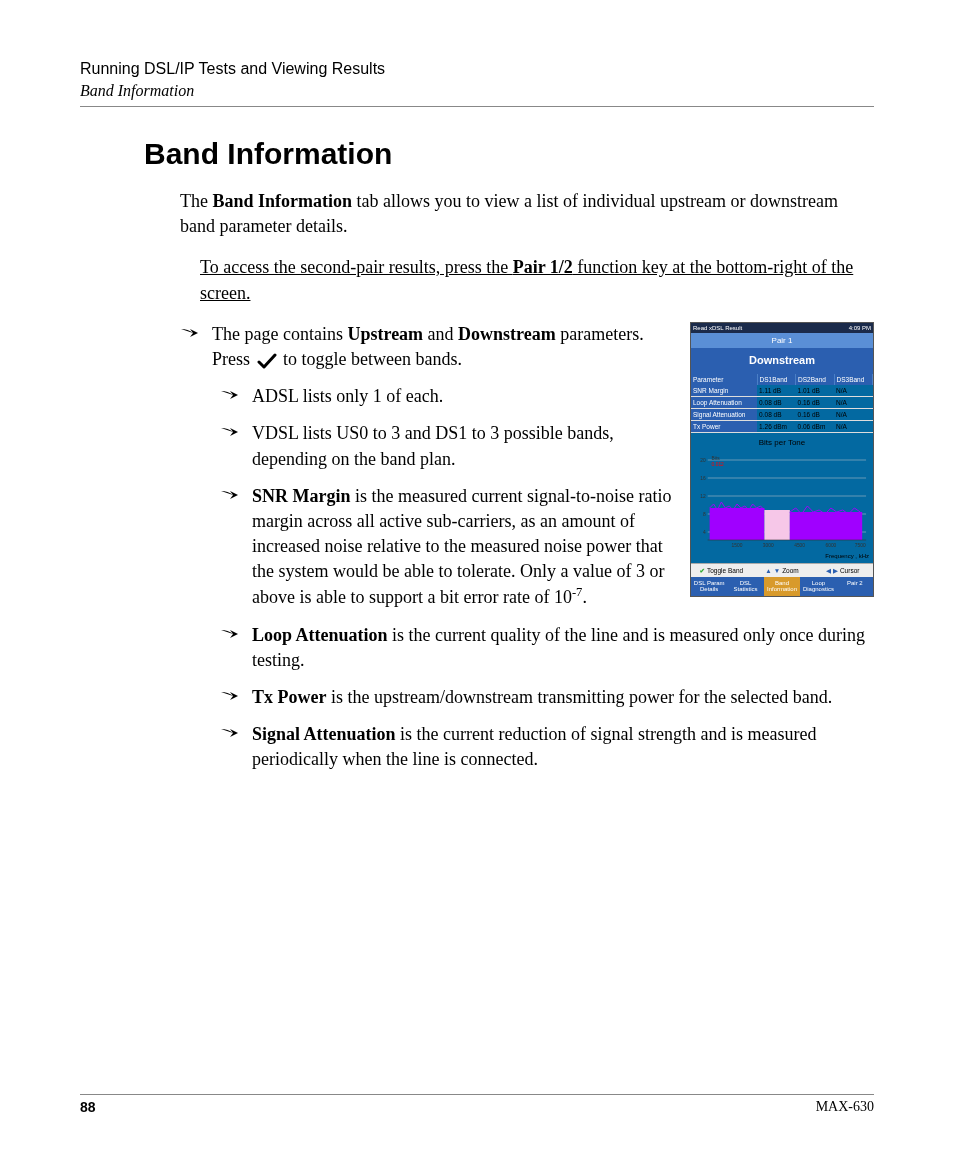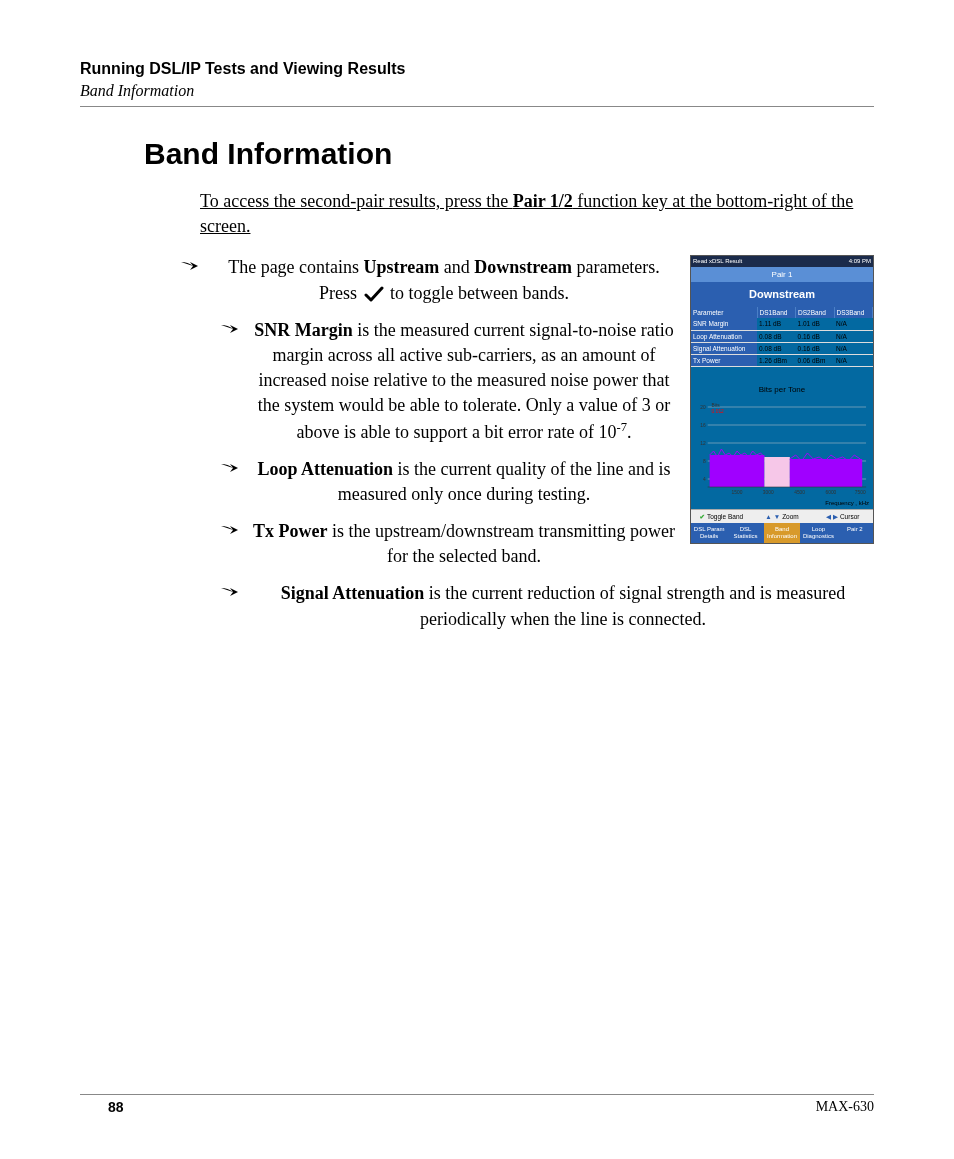--- a/index.html
+++ b/index.html
@@ -11,21 +11,21 @@
     width: 954px;
   }
   .page {
     padding: 60px 80px 40px 80px;
     box-sizing: border-box;
     min-height: 1159px;
     position: relative;
   }
   .running-head {
     font-family: Verdana, Geneva, sans-serif;
-    font-weight: bold;
+    font-weight: normal;
     font-size: 16px;
     margin-bottom: 4px;
   }
   .subhead {
     font-style: italic;
     font-family: Georgia, serif;
     font-size: 16px;
     margin-bottom: 6px;
   }
   .rule {
@@ -43,21 +43,20 @@
     margin-left: 100px;
     font-size: 18px;
     line-height: 1.4;
   }
   .para { margin-bottom: 16px; }
   .indent2 { margin-left: 20px; text-decoration: underline; }
   .bullet-row {
     display: flex;
     align-items: flex-start;
     margin-bottom: 12px;
-    text-align: center;
   }
   .arrow {
     flex: 0 0 auto;
     width: 20px;
     margin-right: 12px;
     margin-top: 4px;
   }
   .arrow svg { display:block; }
   .bullet-text { flex: 1; }
   .sub-bullets { margin-left: 40px; }
@@ -117,21 +116,20 @@
     border-bottom: 1px solid #ddd;
   }
   .fig-table tr td:first-child {
     background: #2b5fb0;
     color: #fff;
   }
   .fig-chart-title {
     text-align: center;
     font-size: 8px;
     padding: 4px 0 2px 0;
-    margin-top: 13px;
   }
   .fig-chart {
     height: 100px;
     position: relative;
     margin: 0 3px 4px 3px;
   }
   .fig-chart-svg { width:100%; height:100%; display:block; }
   .fig-xlabel {
     font-size:6px;
     text-align:right;
@@ -175,40 +173,42 @@
   }
   .footer-rule {
     border:none;
     border-top:1px solid #888;
     margin-bottom:4px;
   }
   .footer-row {
     display:flex;
     justify-content:space-between;
     font-size:14px;
-    margin-left:28px;
   }
   .footer-row .pg {
     font-family: Verdana, sans-serif;
     font-weight: bold;
   }
   .sup { vertical-align: super; font-size: 0.7em; }
 </style>
 </head>
 <body>
 
 <div class="page">
   <div class="running-head">Running DSL/IP Tests and Viewing Results</div>
   <div class="subhead">Band Information</div>
   <hr class="rule">
 
   <h1 class="title">Band Information</h1>
 
   <div class="body-block">
 
+    <div class="para">
+      <span>The </span><b>Band Information</b><span> tab allows you to view a list of individual upstream or downstream band parameter details.</span>
+    </div>
 
 
     <div class="para indent2">
       <span>To access the second-pair results, press the </span><b>Pair 1/2</b><span> function key at the bottom-right of the screen.</span>
     </div>
 
     <div class="figure">
       <div class="fig-status">
         <span>Read xDSL Result</span>
         <span>4:09 PM</span>
@@ -317,20 +317,38 @@
             <path d="M1 3 Q8 3 13 7 L10 3 L18 7 L10 11 L13 7" fill="#000"></path>
           </svg>
       </span>
       <div class="bullet-text">
         <span>The page contains </span><b>Upstream</b><span> and </span><b>Downstream</b><span> parameters. Press </span><span class="check-inline"><svg width="20" height="16" viewBox="0 0 20 16">
               <path d="M2 9 L7 14 L18 2" stroke="#000" stroke-width="3" fill="none" stroke-linecap="round" stroke-linejoin="round"></path>
             </svg></span><span> to toggle between bands.</span>
       </div>
     </div>
 
+    <div class="sub-bullets">
+      <div class="bullet-row">
+        <span class="arrow">
+            <svg width="18" height="14" viewBox="0 0 18 14">
+              <path d="M1 3 Q8 3 13 7 L10 3 L18 7 L10 11 L13 7" fill="#000"></path>
+            </svg>
+          </span>
+        <div class="bullet-text">ADSL lists only 1 of each.</div>
+      </div>
+      <div class="bullet-row">
+        <span class="arrow">
+            <svg width="18" height="14" viewBox="0 0 18 14">
+              <path d="M1 3 Q8 3 13 7 L10 3 L18 7 L10 11 L13 7" fill="#000"></path>
+            </svg>
+          </span>
+        <div class="bullet-text">VDSL lists US0 to 3 and DS1 to 3 possible bands, depending on the band plan.</div>
+      </div>
+    </div>
 
 
     <div class="sub-bullets">
       <div class="bullet-row">
         <span class="arrow">
             <svg width="18" height="14" viewBox="0 0 18 14">
               <path d="M1 3 Q8 3 13 7 L10 3 L18 7 L10 11 L13 7" fill="#000"></path>
             </svg>
           </span>
         <div class="bullet-text">

